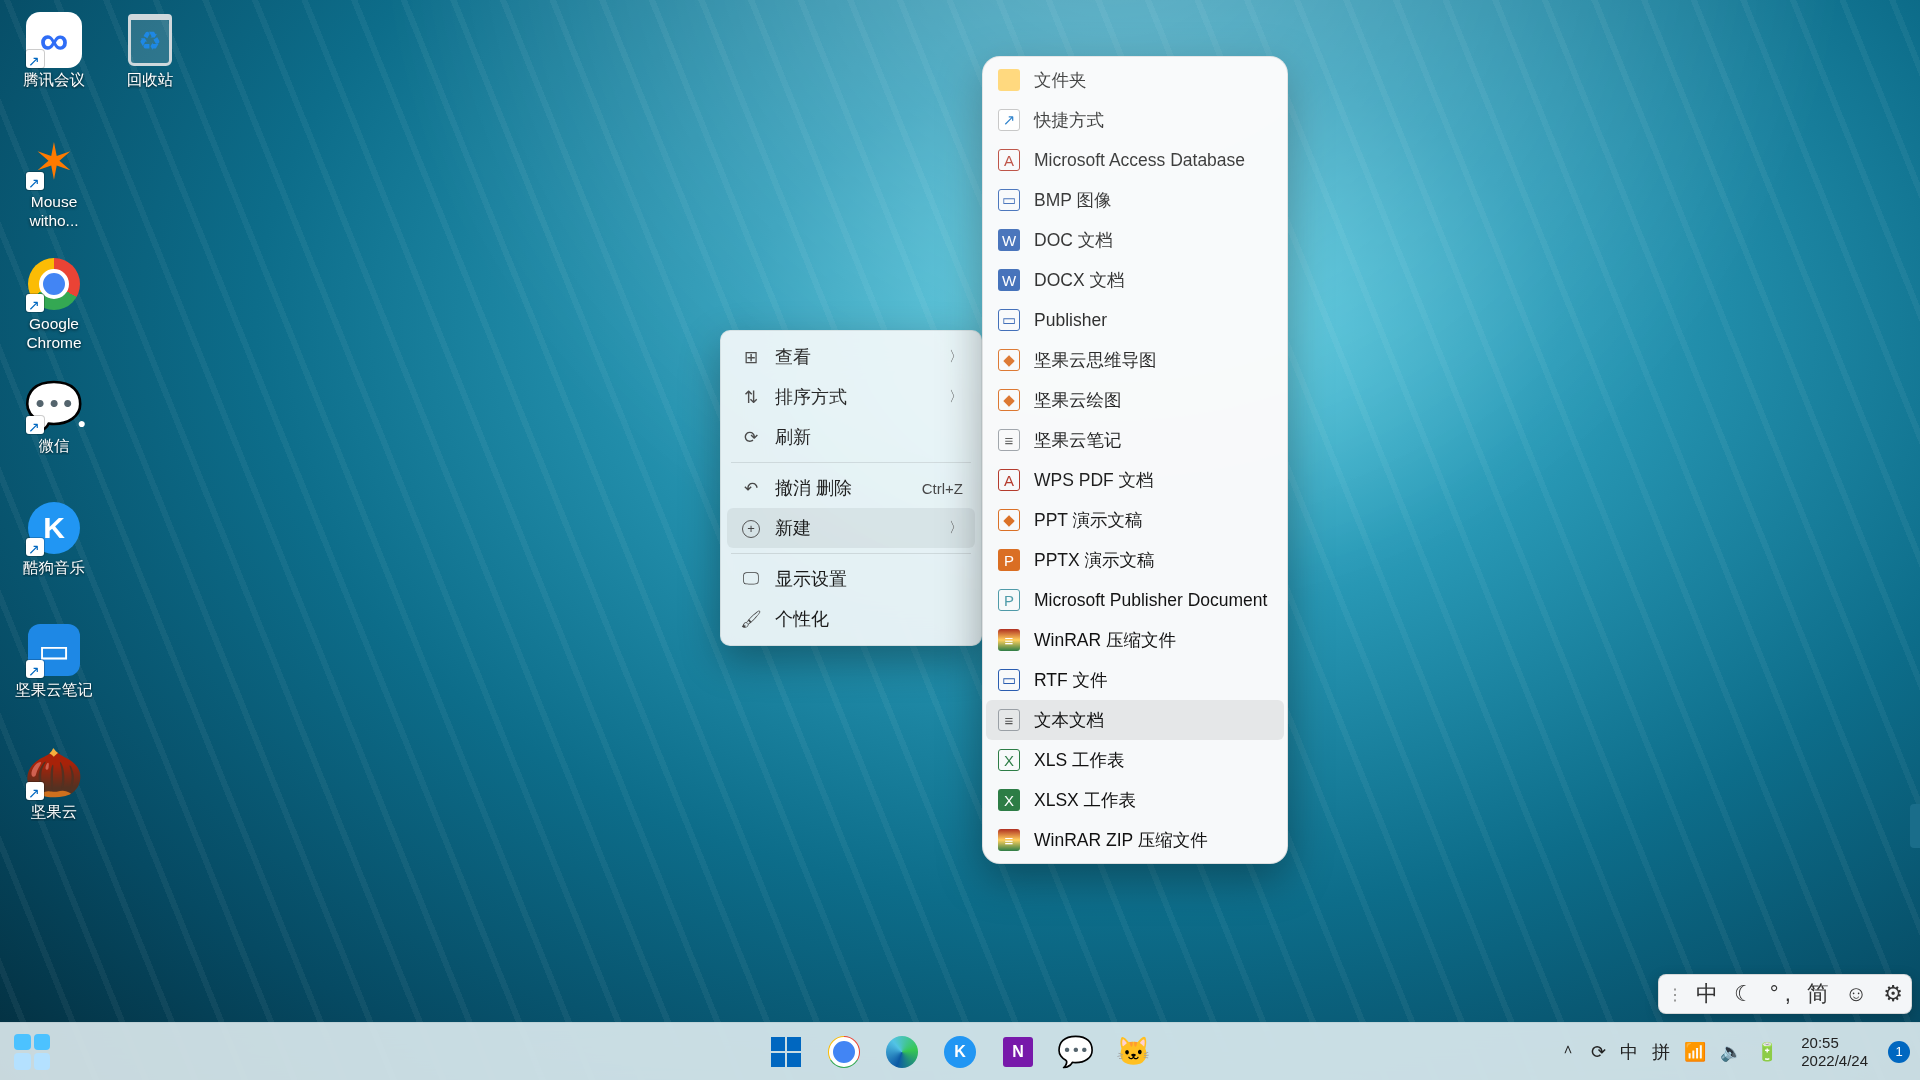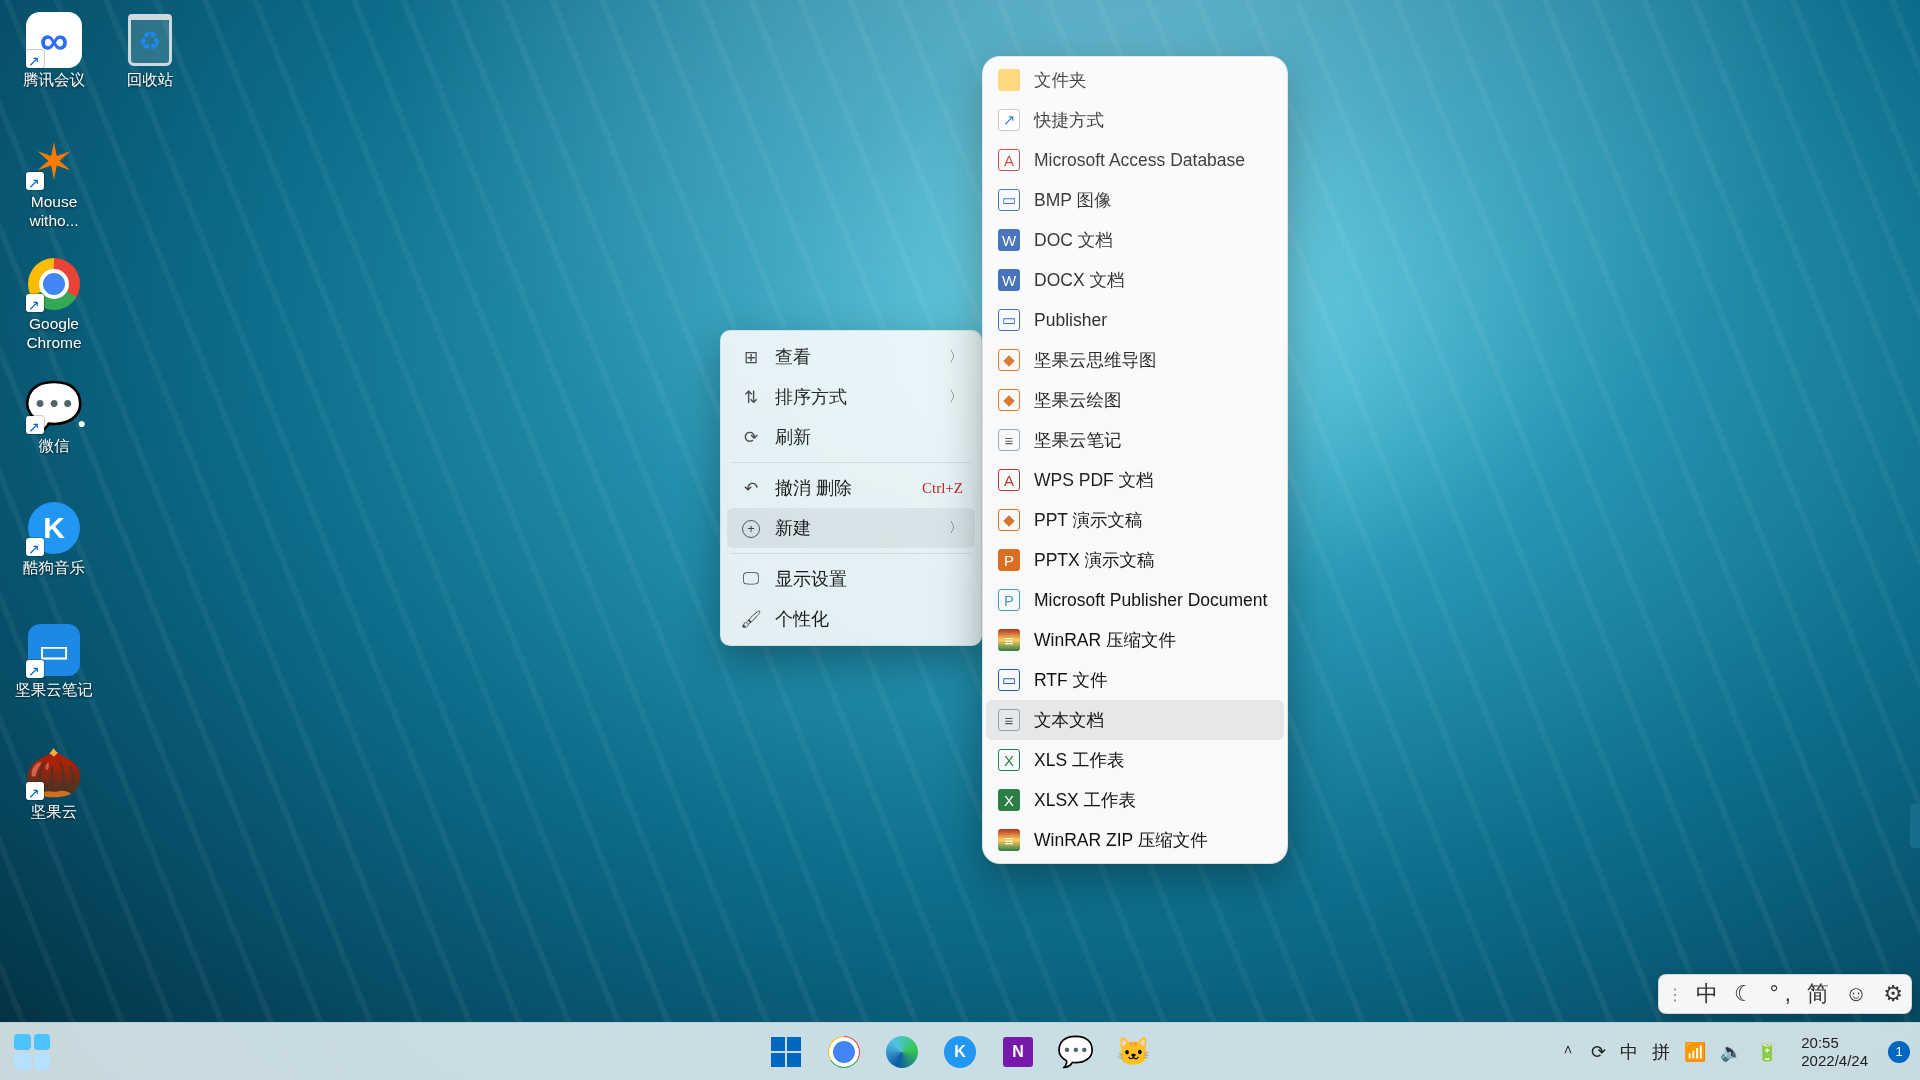--- a/index.html
+++ b/index.html
@@ -43,21 +43,21 @@
 .ic-tx{width:52px;height:52px;border-radius:12px;background:#1e88e5;display:flex;align-items:center;justify-content:center;color:#fff;font-size:34px}
 .ic-nut{color:#e59a2e;font-size:48px}
 
 
 .ctx { position: absolute; left: 720px; top: 330px; width: 262px; background: rgba(244,248,250,.92); backdrop-filter: blur(20px); border: 1px solid rgba(0,0,0,.08); border-radius: 10px; box-shadow: 0 14px 40px rgba(0,0,0,.32); padding: 6px; }
 .ctx hr { border: none; border-top: 1px solid rgba(0,0,0,.10); margin: 5px 4px; }
 .ctx-item { display: flex; align-items: center; height: 40px; padding: 0 12px; border-radius: 6px; font-size: 18px; color: #1a1a1a; cursor: default; position: relative; }
 .ctx-item:hover, .ctx-item.hover { background: rgba(0,0,0,.06); }
 .ctx-item .mi { width: 24px; text-align: center; margin-right: 12px; color: #444; font-size: 17px; }
 .ctx-item .arrow { margin-left: auto; color: #555; font-size: 14px; }
-.ctx-item .hotkey { margin-left: auto; color: #b91c1c; font-size: 15px; font-family: Liberation Serif, serif; }
+.ctx-item .hotkey { margin-left: auto; color: #404040; font-size: 15px; }
 .mi-plus{display:inline-flex;width:18px;height:18px;border:1.5px solid #555;border-radius:50%;align-items:center;justify-content:center;font-size:13px;line-height:1}
 
 
 .submenu { position: absolute; left: 982px; top: 56px; width: 306px; background: #f7f9fa; border: 1px solid rgba(0,0,0,.10); border-radius: 18px; box-shadow: 0 14px 44px rgba(0,0,0,.35); padding: 3px; }
 .sm-item { display: flex; align-items: center; height: 40px; padding: 0 12px; border-radius: 6px; font-size: 17.5px; color: #111; cursor: default; }
 .sm-item:hover, .sm-item.hover { background: rgba(0,0,0,.07); }
 .sm-item .fi { width: 22px; height: 22px; margin-right: 14px; display: flex; align-items: center; justify-content: center; font-size: 15px; border-radius: 3px; }
 
 .fi-folder{background:#ffcf5c}
 .fi-link{background:#fff;border:1px solid #bbb;color:#0067c0}

